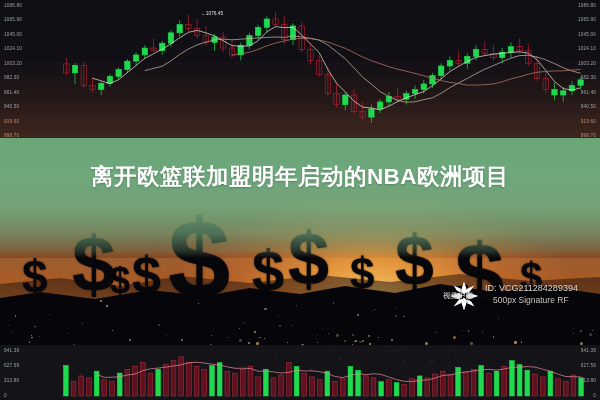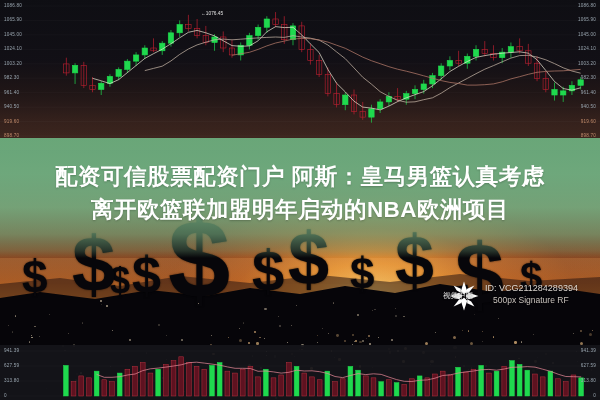--- a/index.html
+++ b/index.html
@@ -493,21 +493,20 @@
         <div class="axlabel r" style="right: 4px; top: 89.6667px; position: absolute;">961.40</div>
         <div class="axlabel r" style="right: 4px; top: 104.111px; position: absolute;">940.50</div>
         <div class="axlabel r warm" style="right: 4px; top: 118.556px; position: absolute;">919.60</div>
         <div class="axlabel r warm" style="right: 4px; top: 133px; position: absolute;">898.70</div>
       </div>
     <div class="annot" id="price-annot" style="left: 201px; top: 11.1531px;">←1076.45</div>
   </div>
 
   <div class="greenband"></div>
   <div class="headline">
-    <span class="ln">配资可信股票配资门户 阿斯：皇马男篮认真考虑</span>
     <span class="ln">离开欧篮联加盟明年启动的NBA欧洲项目</span>
   </div>
 
   <div class="wm">
     <svg class="wm-logo" viewBox="0 0 40 40">
       <g fill="#ffffff">
         <path d="M20 2 L24 14 L20 18 L16 14 Z"></path>
         <path d="M38 20 L26 24 L22 20 L26 16 Z"></path>
         <path d="M20 38 L16 26 L20 22 L24 26 Z"></path>
         <path d="M2 20 L14 16 L18 20 L14 24 Z"></path>

